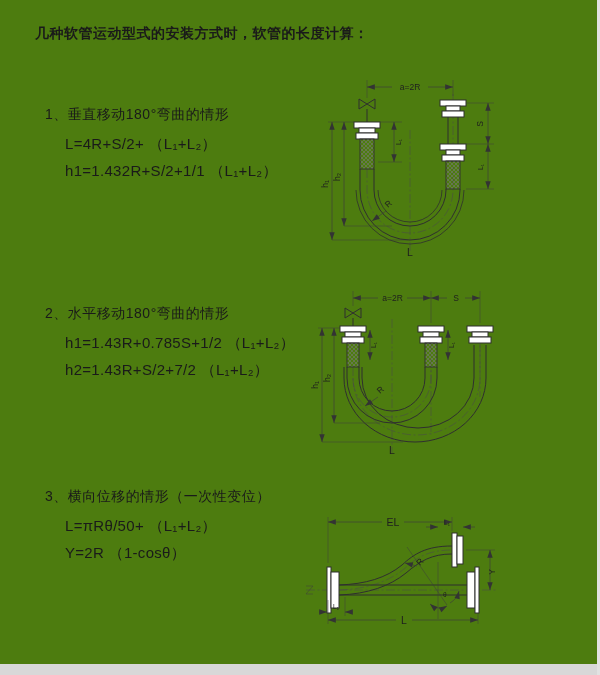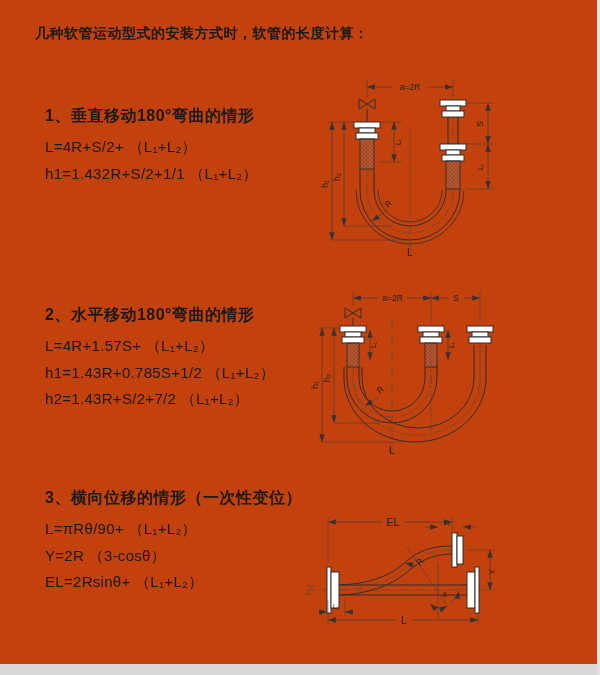--- a/index.html
+++ b/index.html
@@ -1,28 +1,28 @@
 <!DOCTYPE html>
 <html><head>
 <meta charset="utf-8">
 <style>
   html,body{margin:0;padding:0}
   body{
     width:600px;height:675px;position:relative;overflow:hidden;
     background:#ffffff;color:#1a1a1a;
     font-family:"Liberation Sans","DejaVu Sans",sans-serif;
   }
-  .page{position:absolute;inset:0;background:#c2410c}
+  .page{position:absolute;inset:0;background:#4d7c0f}
   .title{
     position:absolute;left:35px;top:25px;
     font-size:14px;font-weight:bold;letter-spacing:.5px;white-space:nowrap;
   }
   .sec{position:absolute}
-  .sec .h{margin:0 0 7px 0;font-size:16px;font-weight:bold;letter-spacing:.5px;white-space:nowrap}
-  .sec .f{font-size:15px;line-height:26.5px;letter-spacing:.3px;white-space:nowrap}
+  .sec .h{margin:0 0 7px 0;font-size:14px;font-weight:normal;letter-spacing:.5px;white-space:nowrap}
+  .sec .f{margin-left:20px;font-size:15px;line-height:26.5px;letter-spacing:.3px;white-space:nowrap}
   svg.diag{position:absolute}
   
   .ol{stroke:#2f2f2f;stroke-width:1;fill:none}
   .fr{stroke:#2f2f2f;stroke-width:1;fill:#ffffff}
   .hz1{stroke:#2f2f2f;stroke-width:.9;fill:url(#p1)}
   .hz2{stroke:#2f2f2f;stroke-width:.9;fill:url(#p2)}
   .dl{stroke:#3c3c3c;stroke-width:.65;fill:none}
   .xl{stroke:#3c3c3c;stroke-width:.5;fill:none}
   .cl{stroke:#4a4a4a;stroke-width:.55;fill:none;stroke-dasharray:9 2.5 2 2.5}
   .lbl{font-size:8.5px;fill:#1f1f1f}
@@ -39,30 +39,28 @@
   <div class="title">几种软管运动型式的安装方式时，软管的长度计算：</div>
 
   <section class="sec" style="left:45px;top:106px">
     <h2 class="h">1、垂直移动180°弯曲的情形</h2>
     <div class="f">L=4R+S/2+ （L₁+L₂）</div>
     <div class="f">h1=1.432R+S/2+1/1 （L₁+L₂）</div>
   </section>
 
   <section class="sec" style="left:45px;top:305px">
     <h2 class="h">2、水平移动180°弯曲的情形</h2>
-    <div class="f">L=4R+1.57S+ （L₁+L₂）</div>
     <div class="f">h1=1.43R+0.785S+1/2 （L₁+L₂）</div>
     <div class="f">h2=1.43R+S/2+7/2 （L₁+L₂）</div>
   </section>
 
   <section class="sec" style="left:45px;top:488px">
     <h2 class="h">3、横向位移的情形（一次性变位）</h2>
-    <div class="f">L=πRθ/90+ （L₁+L₂）</div>
-    <div class="f">Y=2R （3-cosθ）</div>
-    <div class="f">EL=2Rsinθ+ （L₁+L₂）</div>
+    <div class="f">L=πRθ/50+ （L₁+L₂）</div>
+    <div class="f">Y=2R （1-cosθ）</div>
   </section>
 
   <svg class="diag" style="left:312px;top:72px" width="285" height="188" viewBox="0 0 285 188">
     <defs>
       <marker id="m1" viewBox="0 0 10 10" refX="9.3" refY="5" markerWidth="9" markerHeight="9" markerUnits="userSpaceOnUse" orient="auto-start-reverse">
         <path d="M0.6,2 L9.3,5 L0.6,8 Z" fill="#333"></path>
       </marker>
       <pattern id="p1" width="4" height="4" patternUnits="userSpaceOnUse">
         <path d="M0,0 L4,4 M4,0 L0,4" stroke="#777" stroke-width="0.6"></path>
       </pattern>

